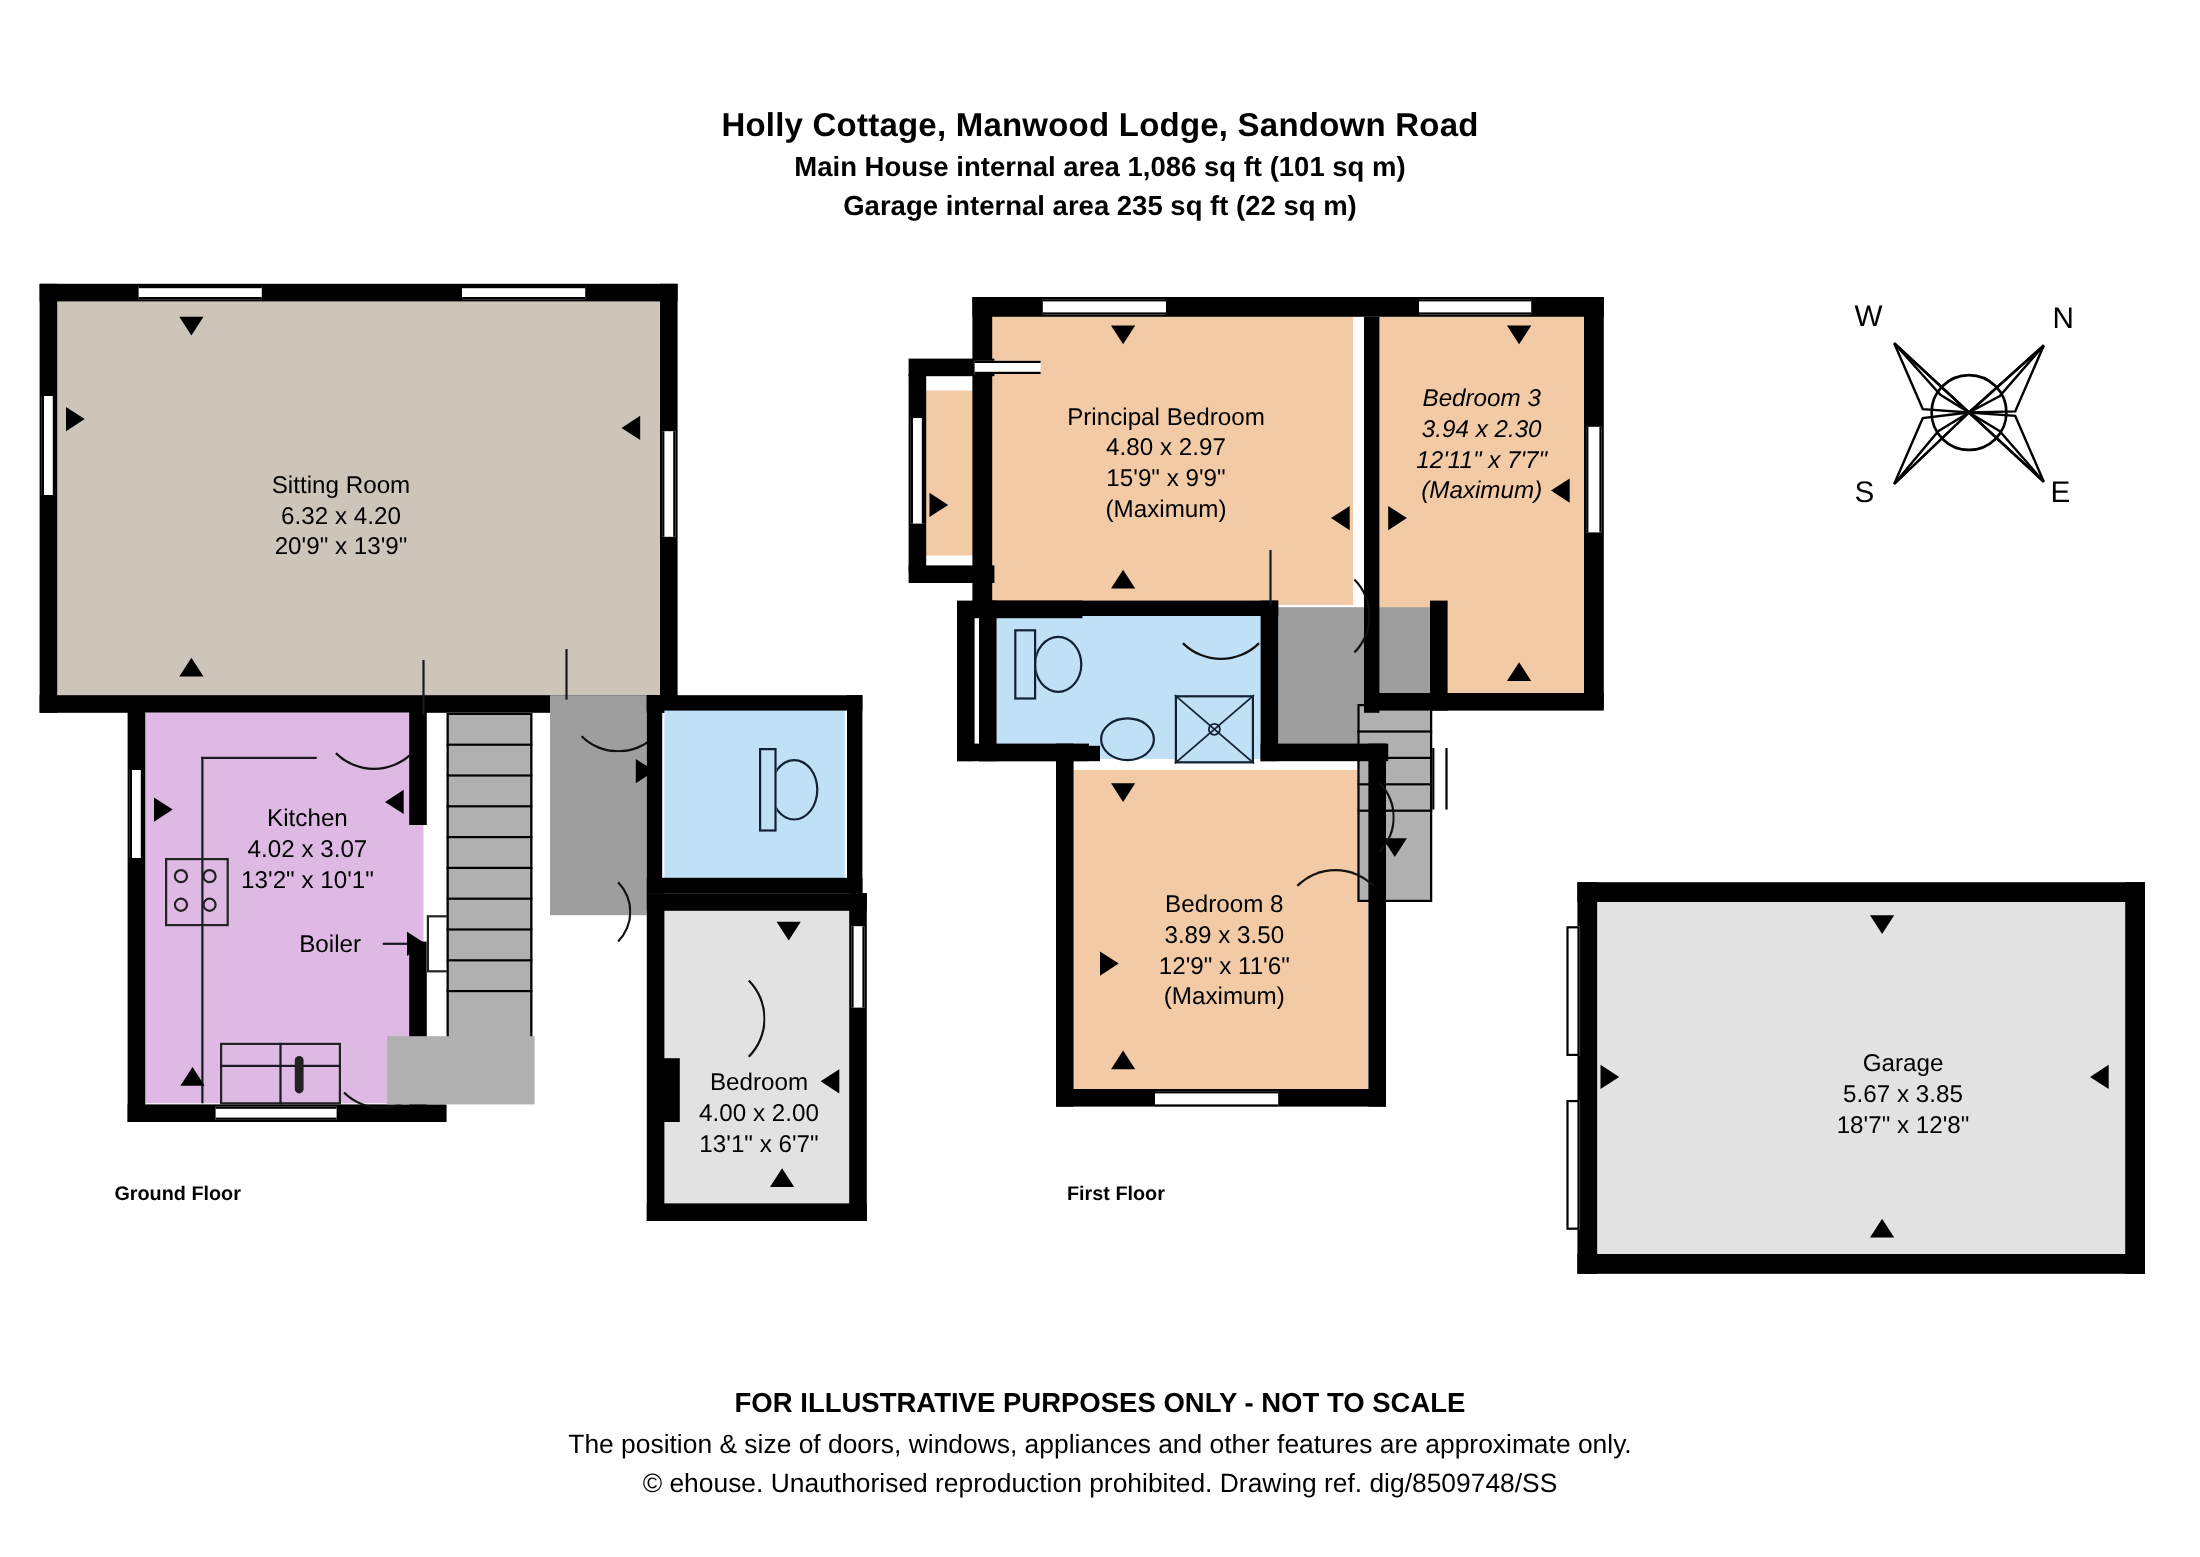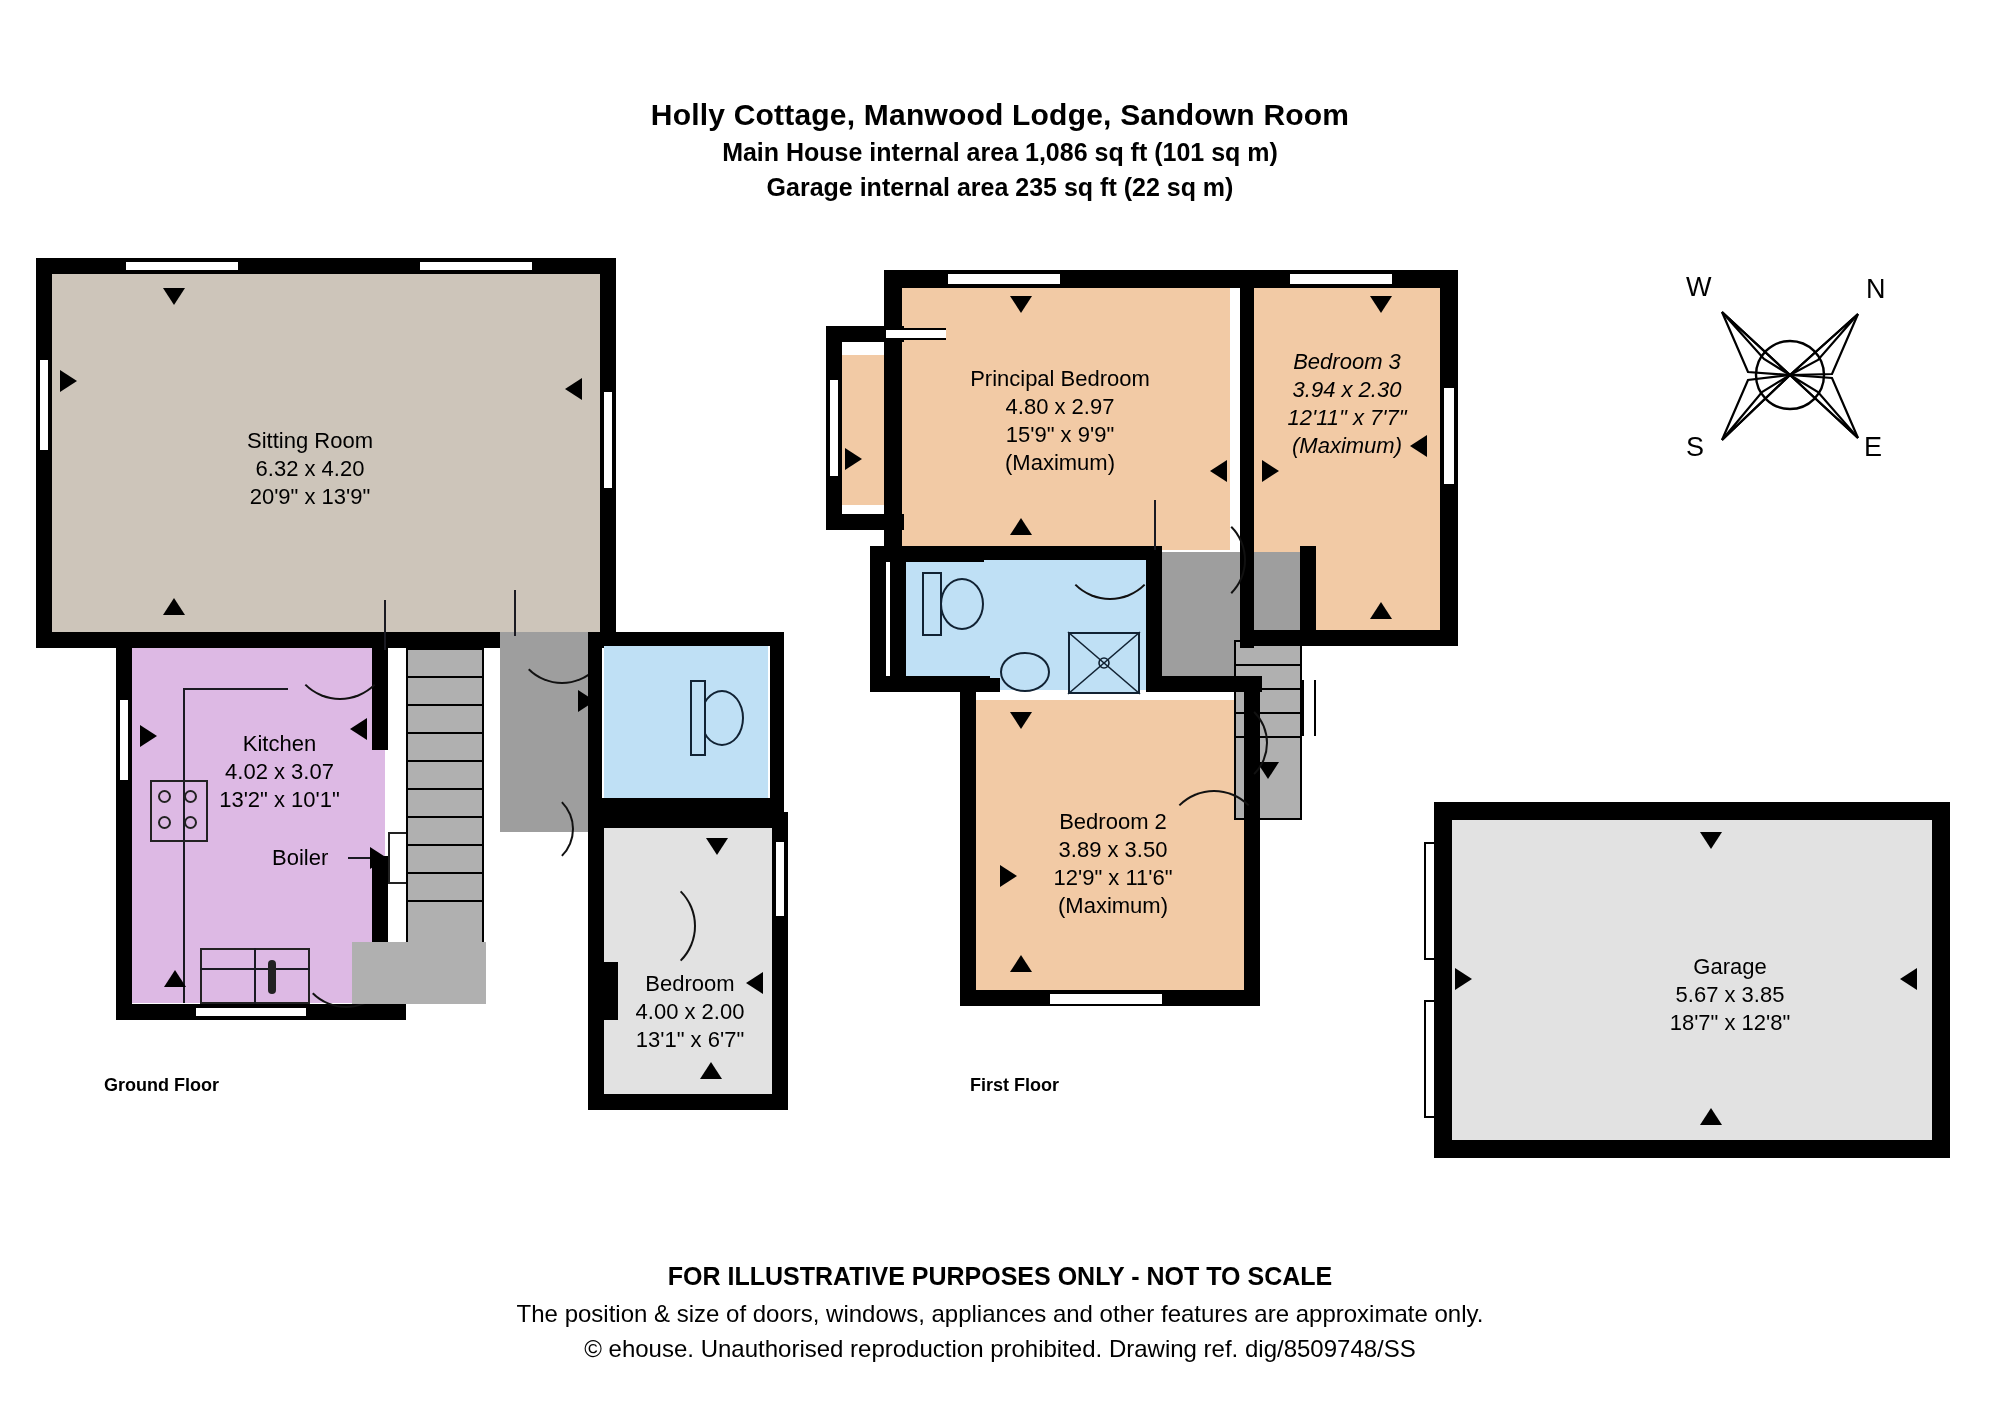--- a/index.html
+++ b/index.html
@@ -56,21 +56,21 @@
   .compass .cl{position:absolute;font-size:27px;font-weight:normal;}
 
   svg{display:block;overflow:visible;}
 </style>
 </head>
 <body>
 
 <div class="stage">
 
   <div class="header">
-    <div class="l1">Holly Cottage, Manwood Lodge, Sandown Room</div>
+    <div class="l1">Holly Cottage, Manwood Lodge, Sandown Road</div>
     <div class="l2">Main House internal area 1,086 sq ft (101 sq m)</div>
     <div class="l3">Garage internal area 235 sq ft (22 sq m)</div>
   </div>
 
   <div>
 
     <div class="room fill-sitting" style="left:46px;top:270px;width:560px;height:365px;"></div>
 
     <div class="wall" style="left:36px;top:258px;width:580px;height:16px;"></div>
     <div class="wall" style="left:36px;top:258px;width:16px;height:390px;"></div>
@@ -285,21 +285,21 @@
     </div>
 
     <div class="label" style="left:1236px;top:348px;width:222px;font-style:italic;">
       <span class="nm">Bedroom 3</span>
       <span class="dm">3.94 x 2.30</span>
       <span class="dm">12'11" x 7'7"</span>
       <span class="dm">(Maximum)</span>
     </div>
 
     <div class="label" style="left:1000px;top:808px;width:226px;">
-      <span class="nm">Bedroom 2</span>
+      <span class="nm">Bedroom 8</span>
       <span class="dm">3.89 x 3.50</span>
       <span class="dm">12'9" x 11'6"</span>
       <span class="dm">(Maximum)</span>
     </div>
 
     <div class="floor-caption" style="left:970px;top:1075px;">First Floor</div>
   </div>
 
   <div>
     <div class="room fill-grey" style="left:1452px;top:820px;width:480px;height:320px;"></div>

